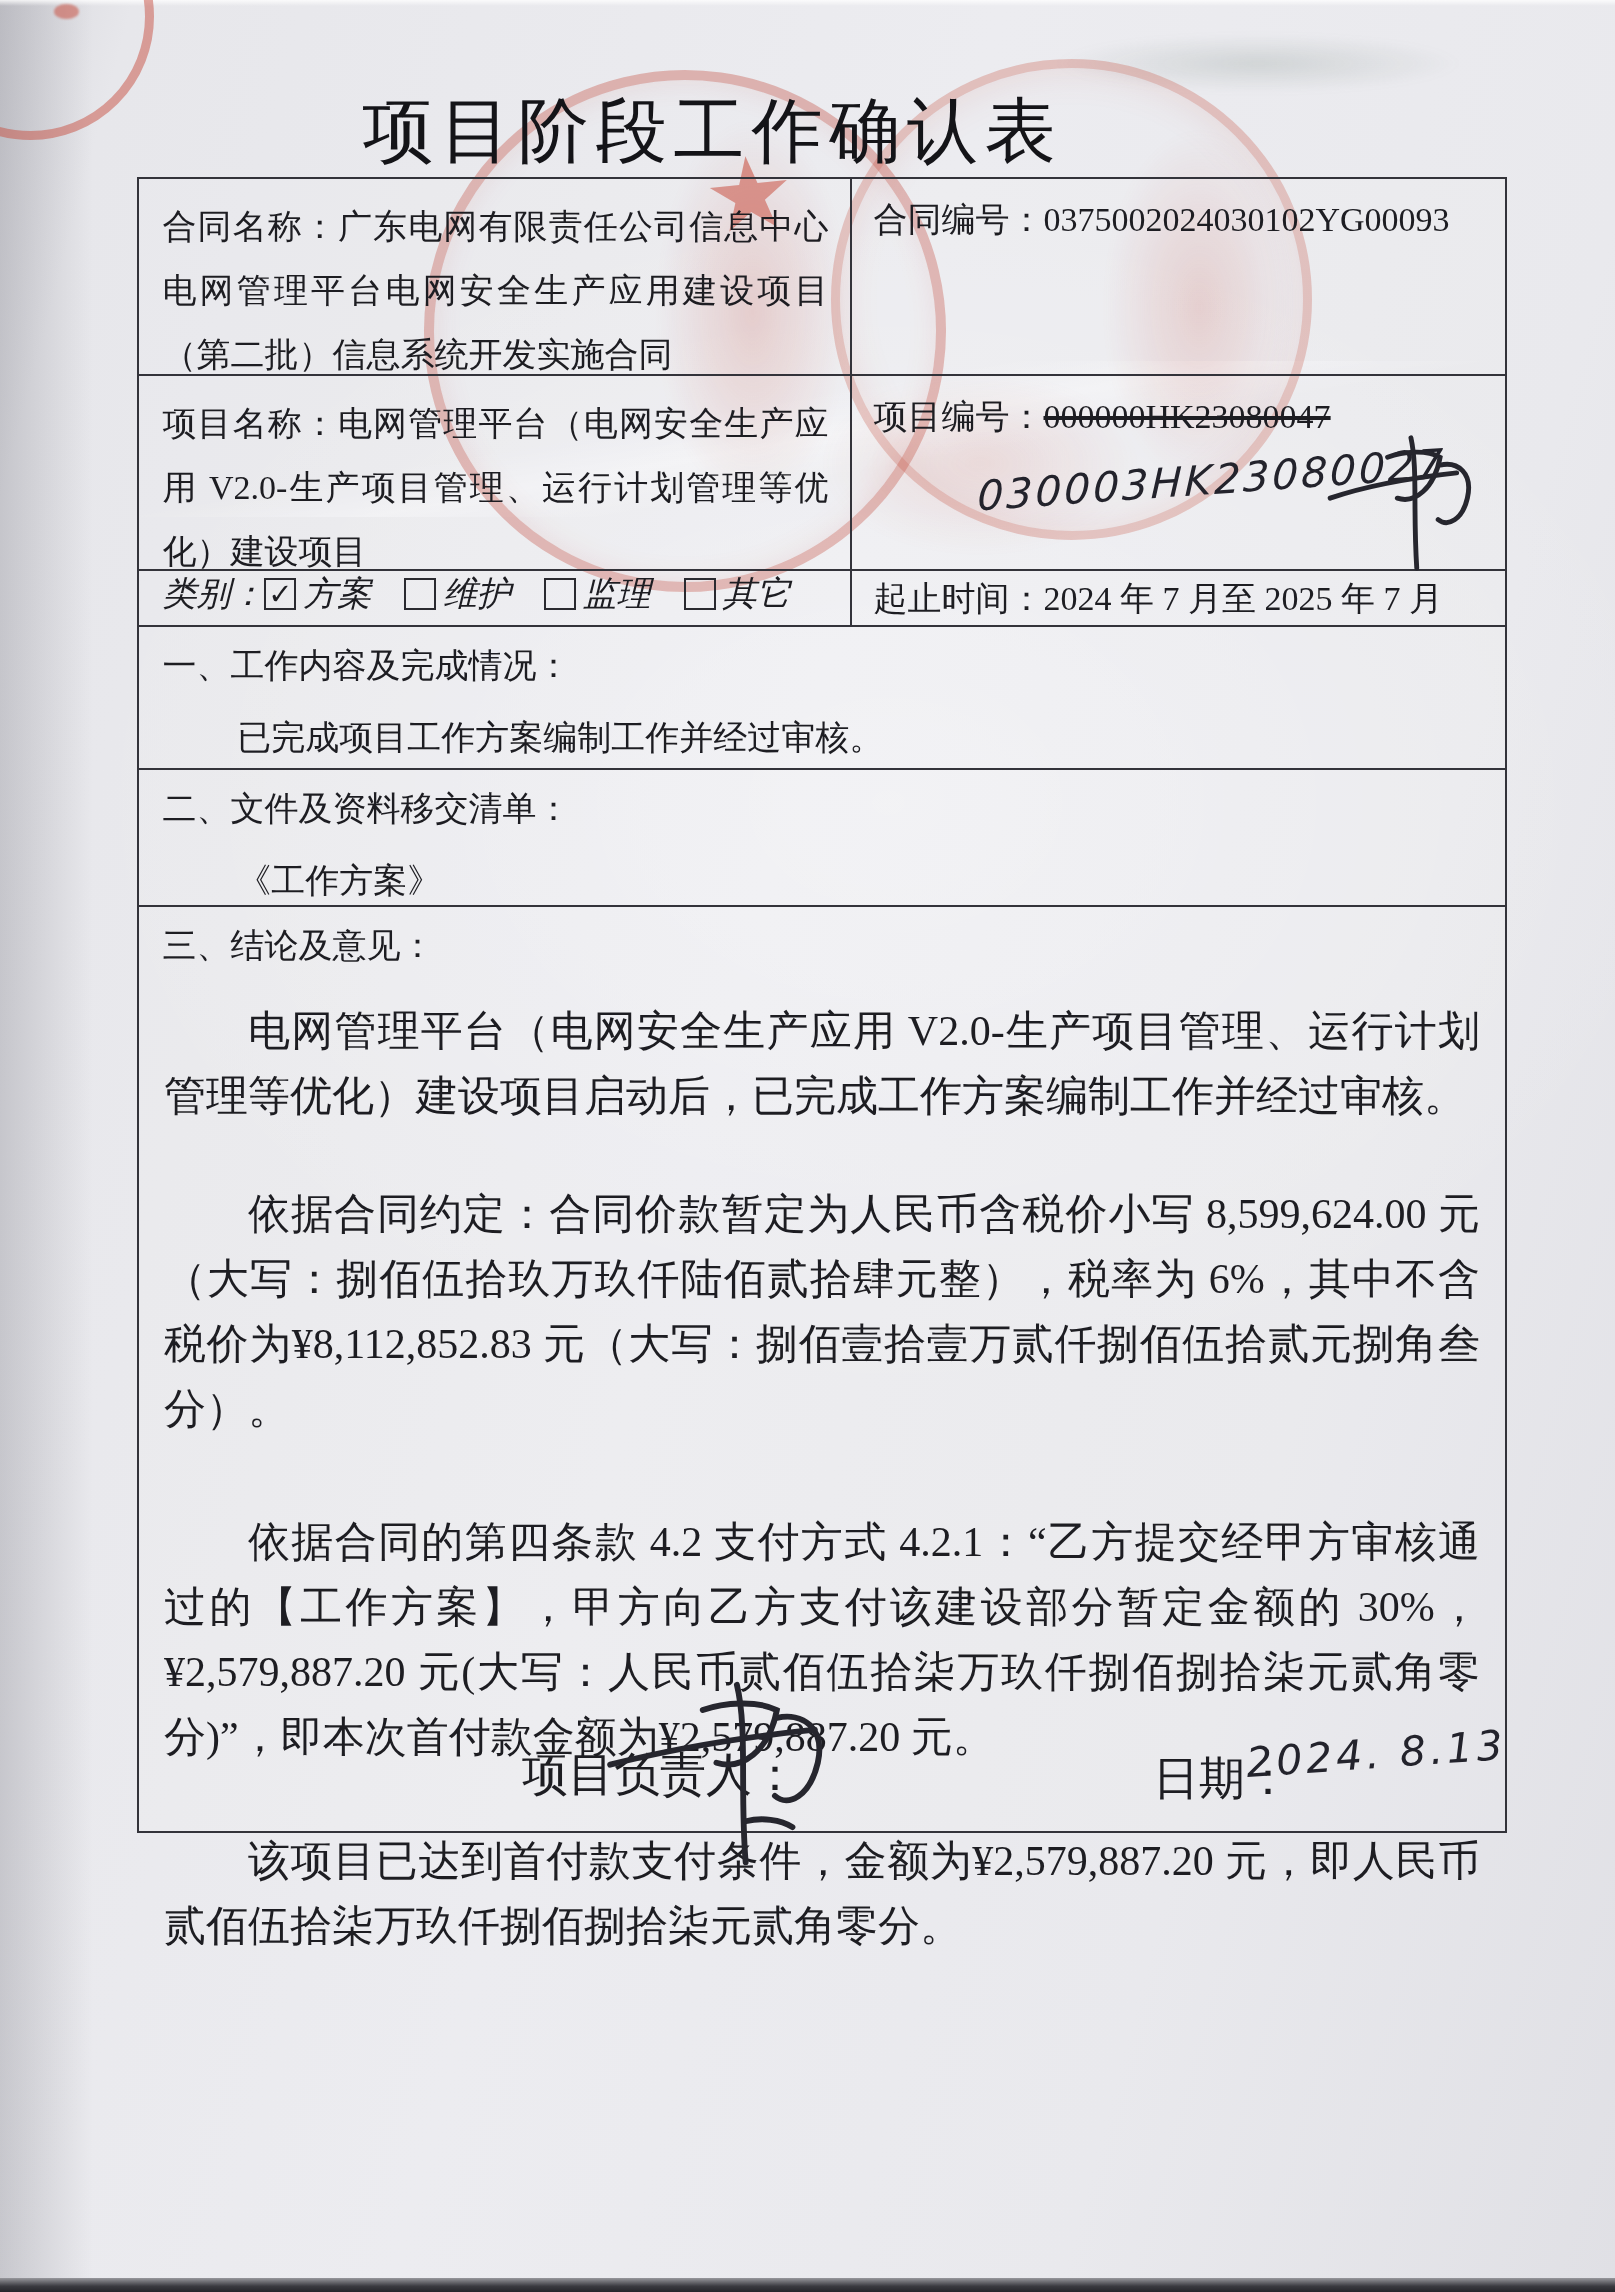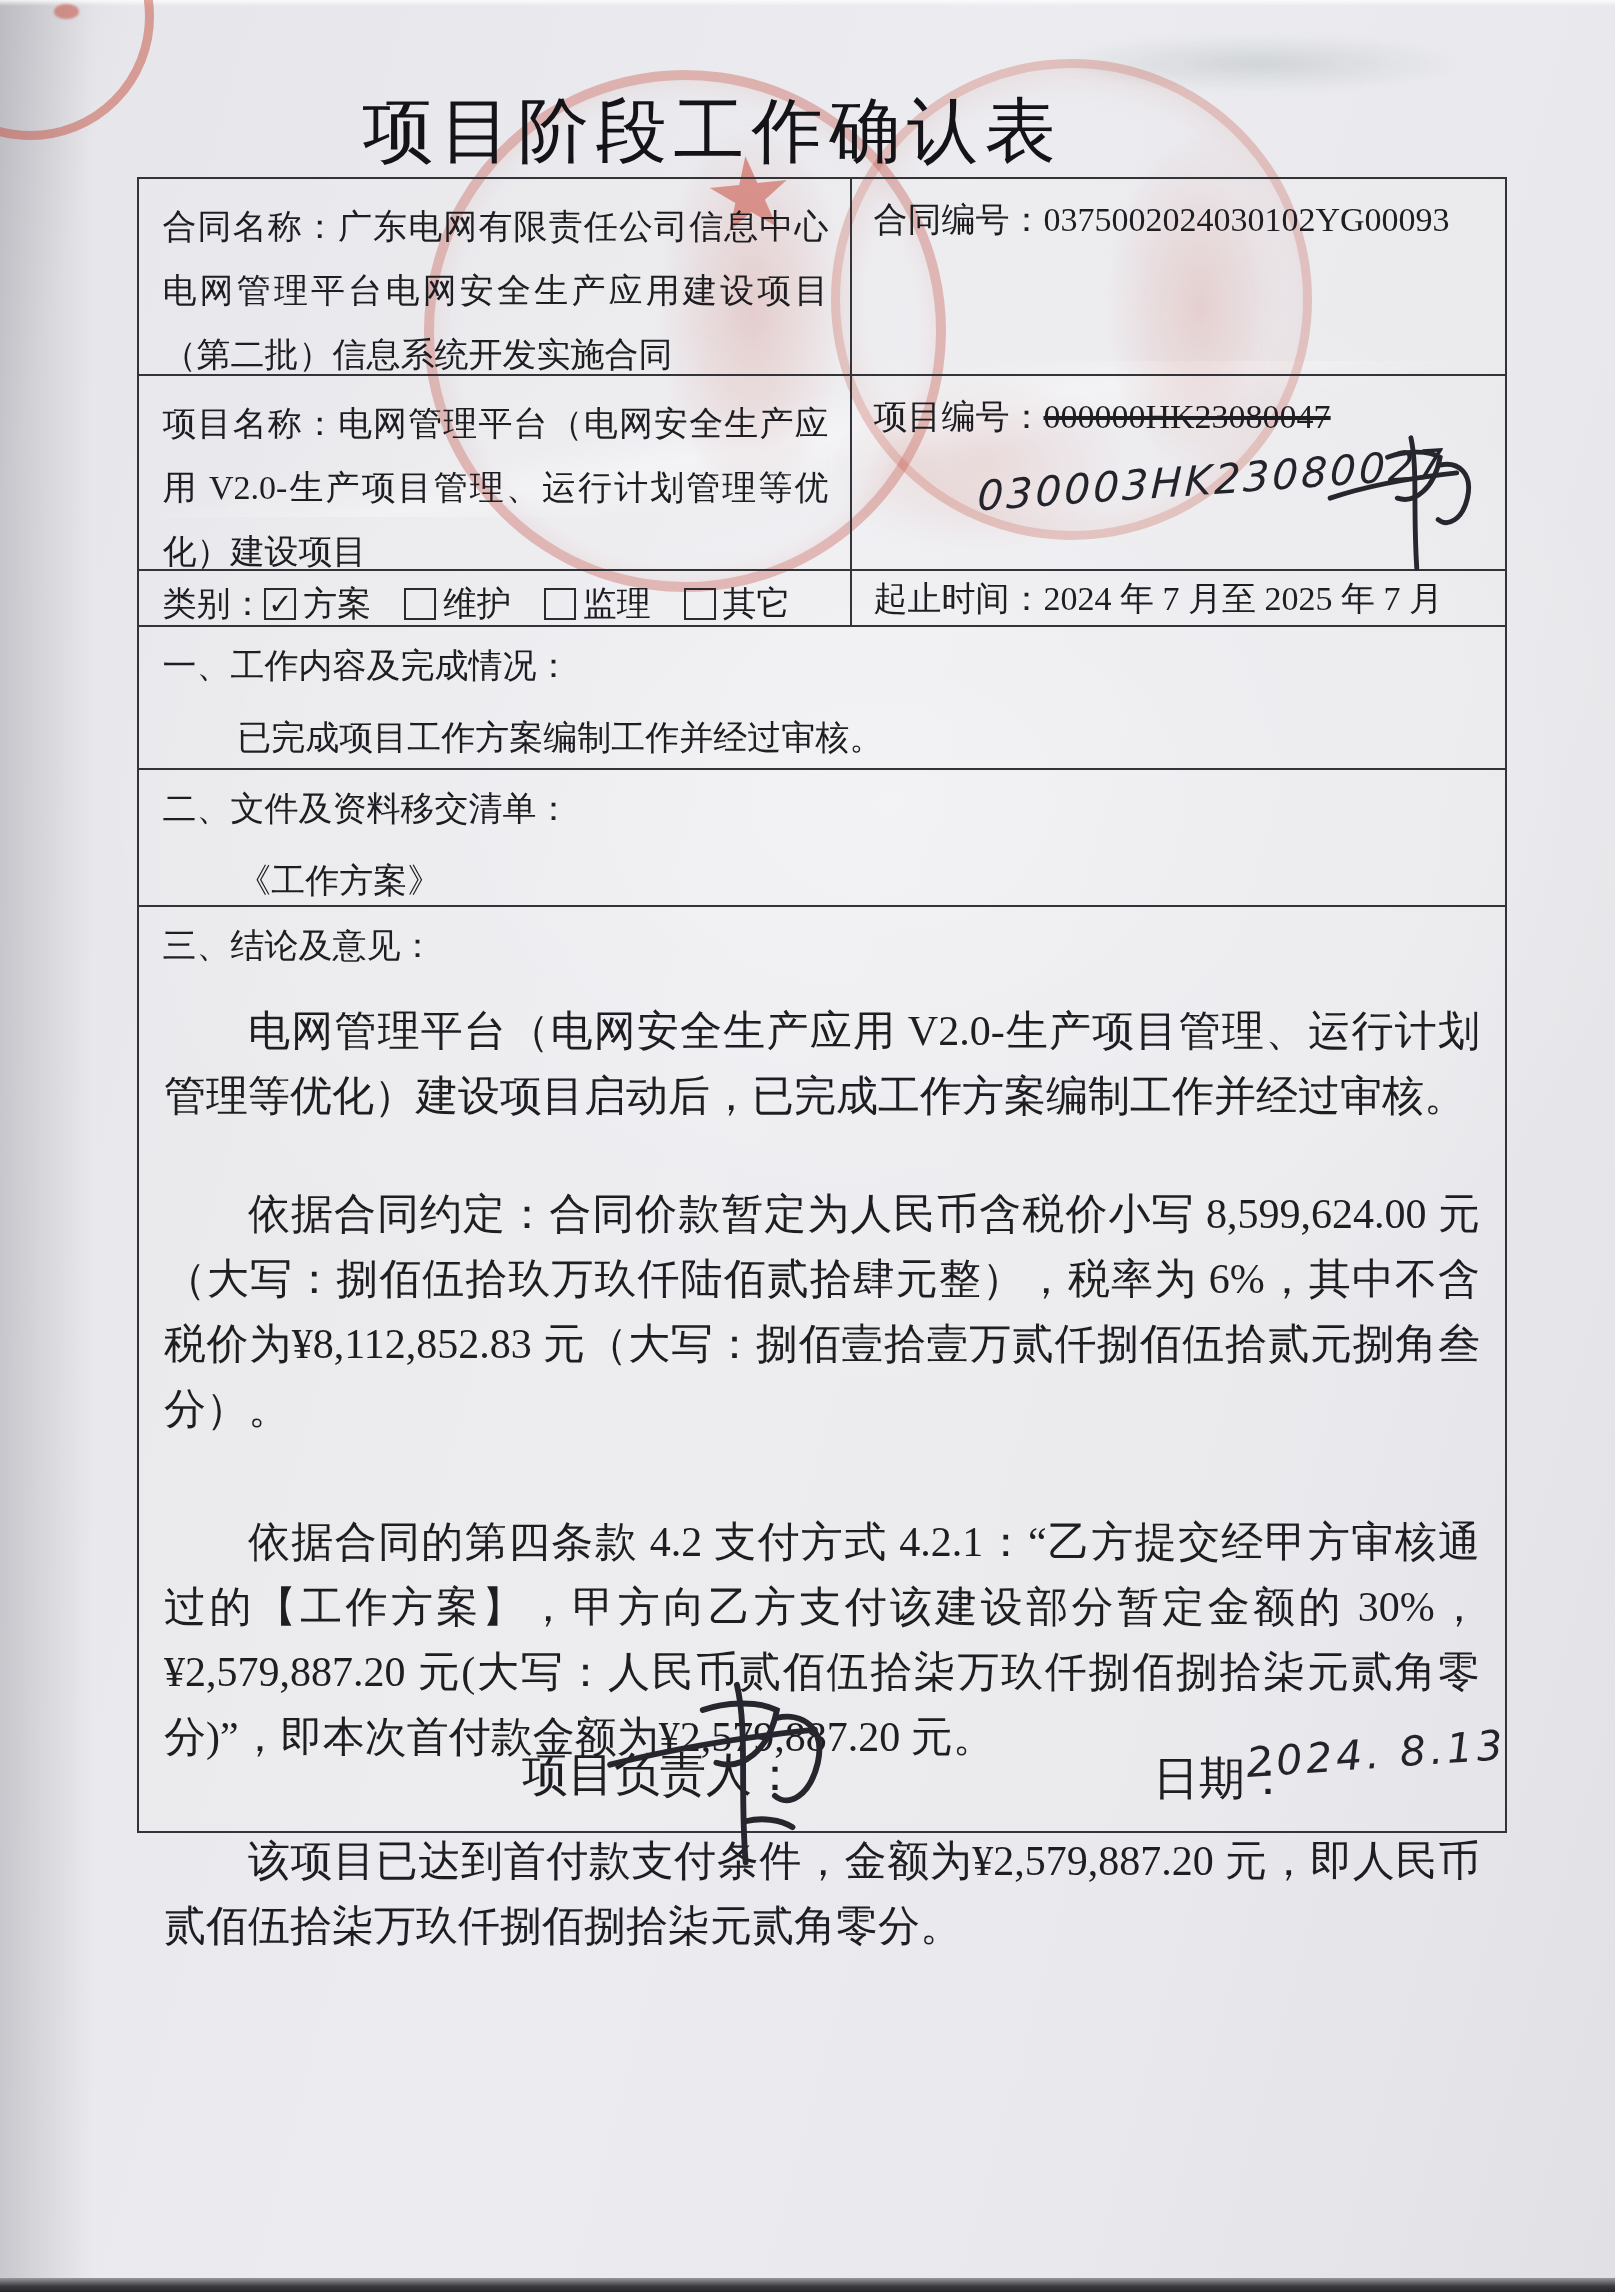--- a/index.html
+++ b/index.html
@@ -69,21 +69,21 @@
   .oneline{padding:17.6px 0 0 21.5px;white-space:nowrap;}
 
   .strike{text-decoration:line-through;text-decoration-thickness:3.9px;}
   .hand{font-family:"DejaVu Sans",sans-serif;font-style:italic;color:#23232c;}
   .hand-projno{position:absolute;left:125px;top:80px;font-size:41px;letter-spacing:2.9px;
     transform:rotate(-4deg) skewX(-6deg);}
   .sig-svg{position:absolute;}
   .sig-row2{left:473px;top:54px;width:166px;height:146px;}
 
   
-  .cat-row{display:flex;align-items:flex-end;height:56px;padding-left:23.4px;}
+  .cat-row{display:flex;align-items:flex-start;height:56px;padding-left:23.4px;font-style:italic;}
   .cat-item{display:flex;align-items:center;margin-right:33px;}
   .chk{display:inline-flex;align-items:center;justify-content:center;
     width:28px;height:28px;border:2.9px solid #2a2a30;margin-right:6.8px;
     font-size:29px;line-height:1;font-family:"DejaVu Sans",sans-serif;color:#1d1d22;}
   .period{line-height:56px;padding-left:21.5px;white-space:nowrap;}
 
   
   .sec-head{padding:13.7px 21.5px 0 23.4px;line-height:49px;}
   .sec-body{padding:0 21.5px 0 23.4px;line-height:49px;margin-top:23.4px;text-indent:2.2em;}
   .sec3-p{padding:0 25px 0 25px;line-height:65px;text-align:justify;text-indent:2em;

